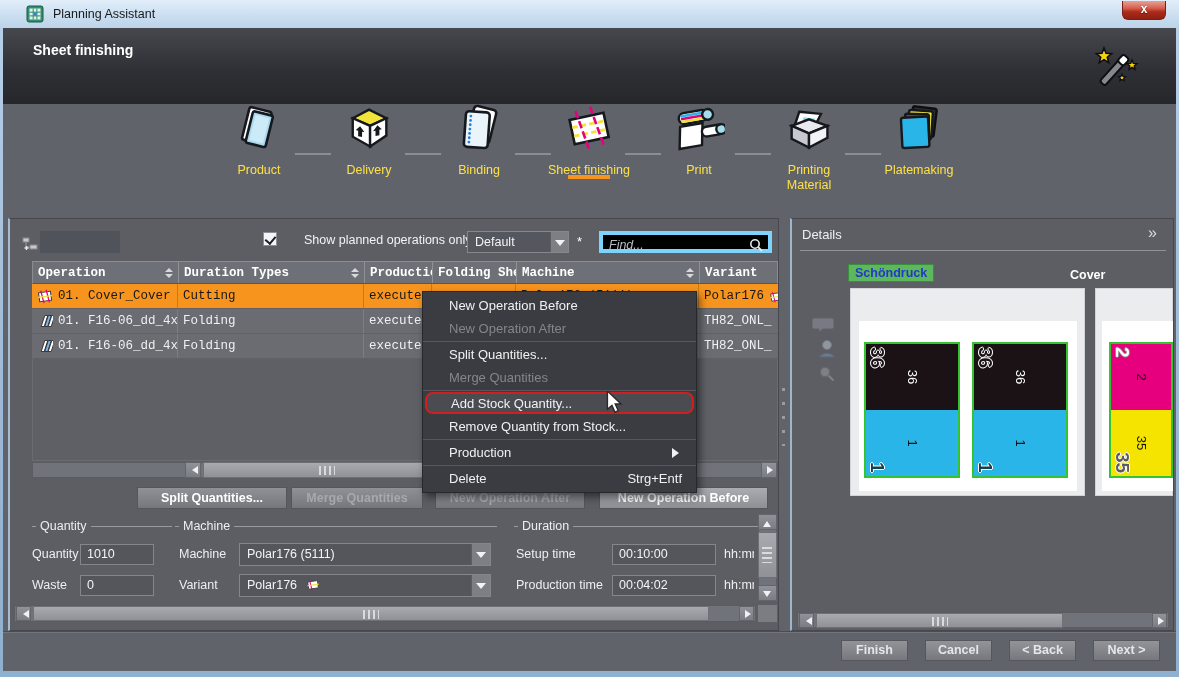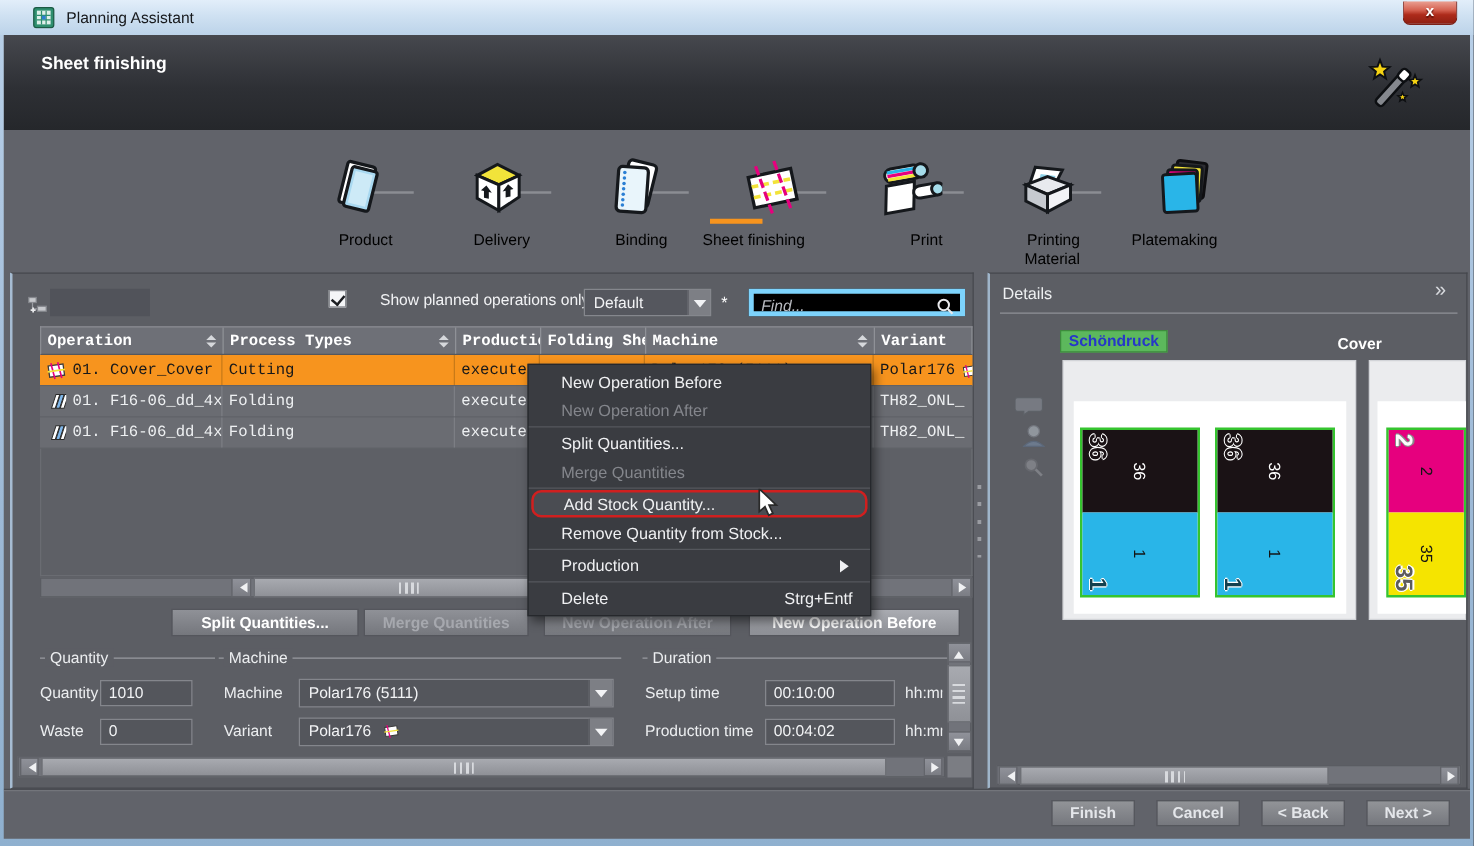--- a/index.html
+++ b/index.html
@@ -22,21 +22,21 @@
   
   .content { position:absolute; left:3px; top:28px; width:1173px; height:643px;
              background:#61636a; overflow:hidden; }
   
   .hdr { position:absolute; left:0; top:0; width:1173px; height:76px;
          background:linear-gradient(180deg,#46484e,#2e3035 55%,#25272b); }
   .hdr-title { position:absolute; left:30px; top:14px; color:#fff; font-size:14px; font-weight:bold; }
   .hdr-desc  { position:absolute; left:30px; top:42px; color:#d9dbdf; font-size:12.5px; }
   .wand { position:absolute; left:1086px; top:16px; }
   
-  .step { position:absolute; top:96px; width:110px; text-align:right; color:#000000; font-size:12.5px; }
+  .step { position:absolute; top:74px; width:110px; text-align:center; color:#fde047; font-size:12.5px; }
   .step .lbl { display:inline-block; width:84px; line-height:15px; margin-top:6px; }
   .conn { position:absolute; top:125px; width:36px; height:2px; background:#8b8d93; }
   .active-bar { position:absolute; left:565px; top:147px; width:42px; height:4px; }
   
   .lp { position:absolute; left:5px; top:190px; width:771px; height:413px;
         background:#5c5e64; border:1px solid #46484e; border-left:2px solid #a6bcd2; }
   .tree-ico { position:absolute; left:12px; top:17px; }
   .darkbox { position:absolute; left:30px; top:12px; width:80px; height:22px; background:#51535a; }
   .cb { position:absolute; left:253px; top:13px; width:14px; height:14px; background:#f4f5f7;
         border:1px solid #8c8e94; }
@@ -306,21 +306,21 @@
 
       <div class="thead tgrid">
         <div class="th">
             <span>Operation</span>
             <span class="sort">
               <i class="up"></i>
               <i class="dn"></i>
             </span>
           </div>
         <div class="th">
-            <span>Process Types</span>
+            <span>Duration Types</span>
             <span class="sort">
               <i class="up"></i>
               <i class="dn"></i>
             </span>
           </div>
         <div class="th">
             <span>Production</span>
           </div>
         <div class="th">
             <span>Folding Sheet</span>

